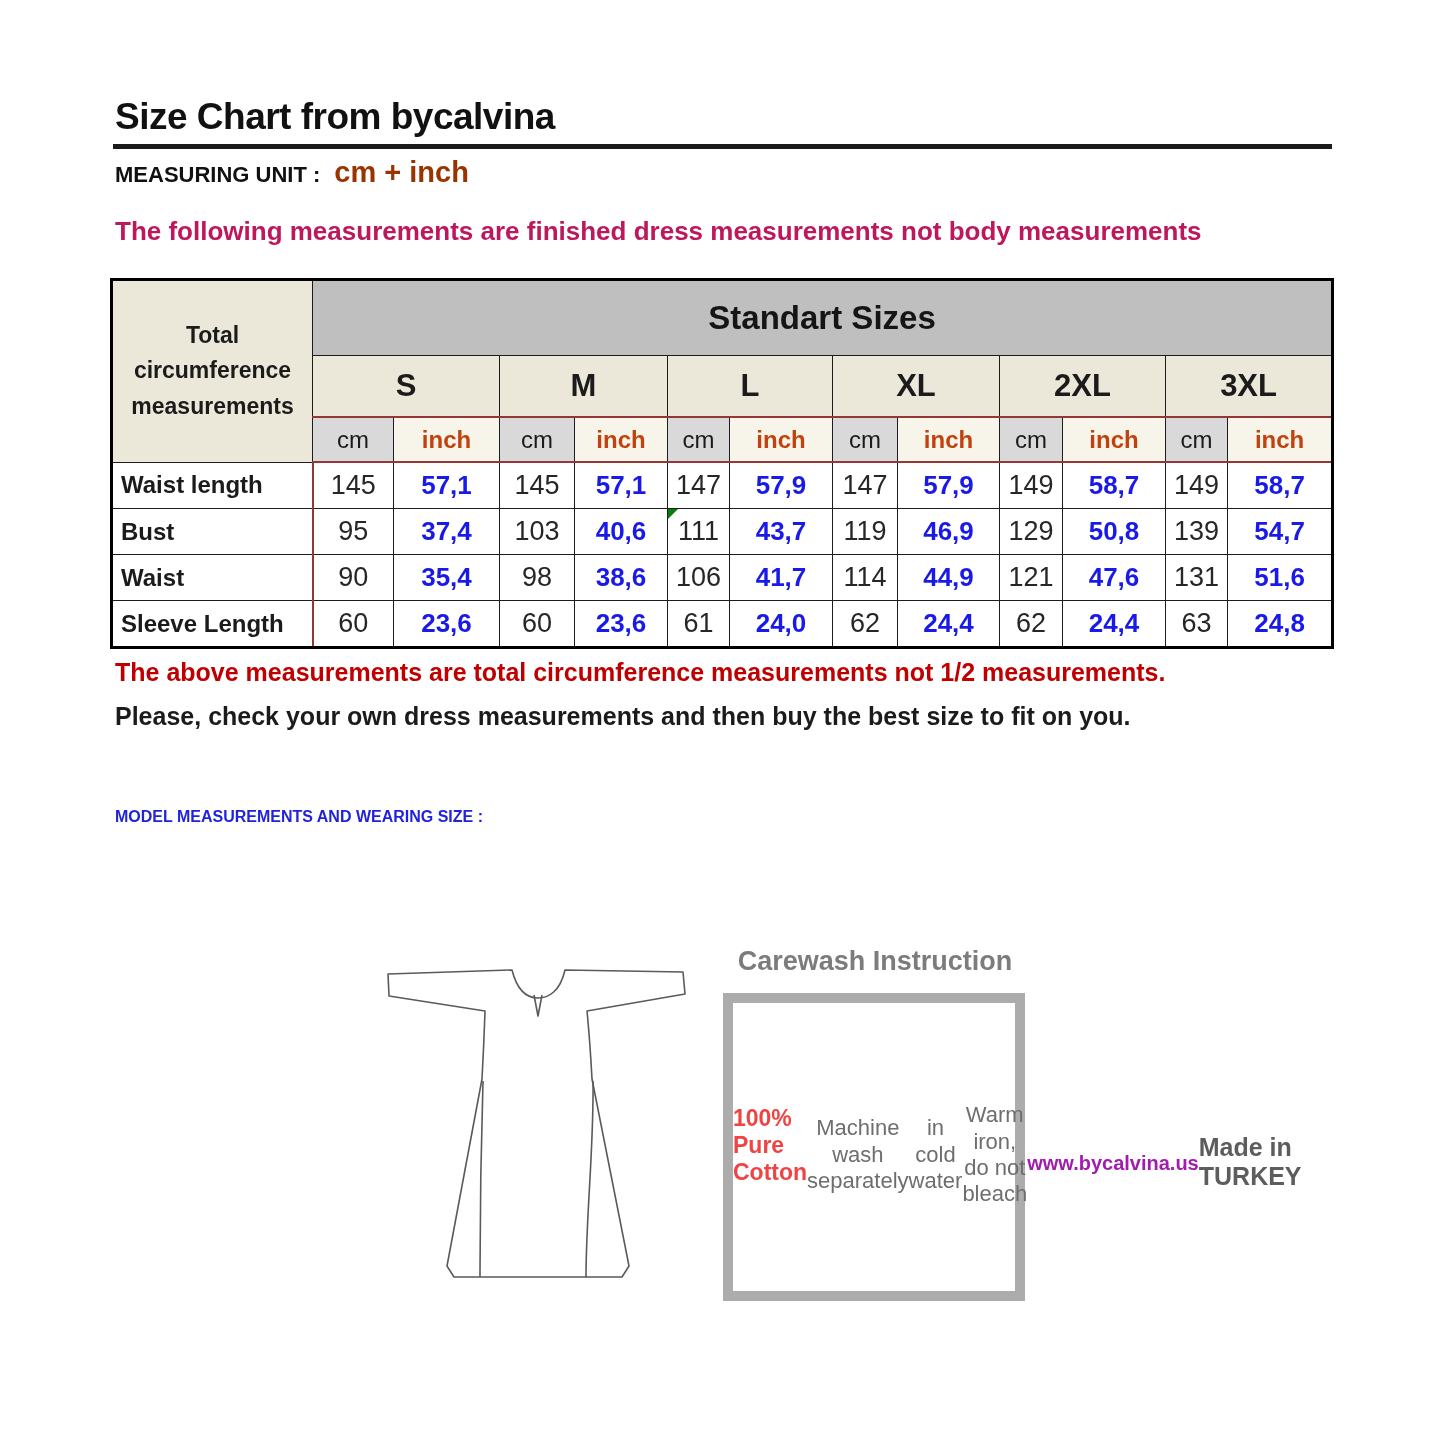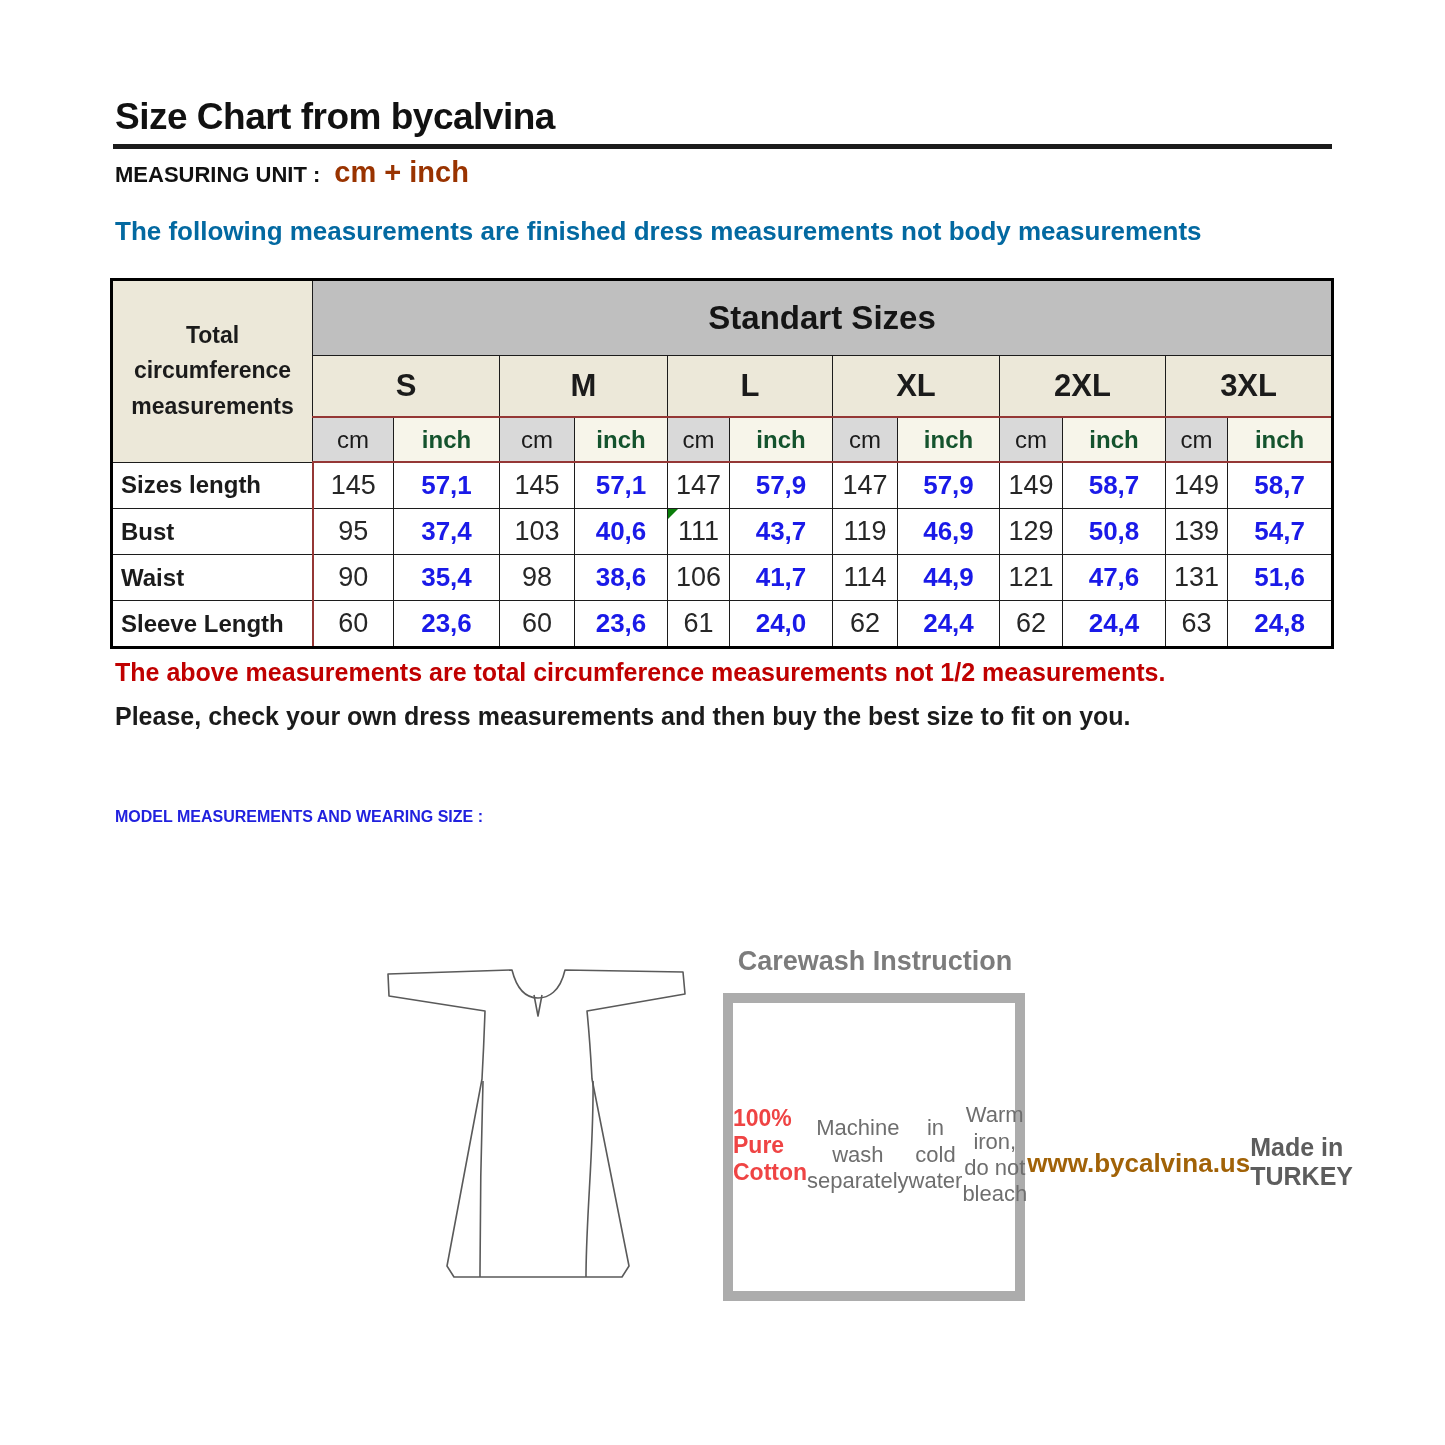--- a/index.html
+++ b/index.html
@@ -7,36 +7,36 @@
           font-family:"Liberation Sans",sans-serif;color:#1b1b1b;overflow:hidden;}
 
   .page-title{position:absolute;left:115px;top:96px;font-size:37px;font-weight:bold;
               letter-spacing:-0.5px;color:#111;margin:0;}
   .title-rule{position:absolute;left:113px;top:144px;width:1219px;height:5px;background:#1b1b1b;}
 
   .unit-line{position:absolute;left:115px;top:156px;display:flex;align-items:baseline;gap:14px;}
   .unit-label{font-size:22px;font-weight:bold;color:#111;}
   .unit-value{font-size:29px;font-weight:bold;color:#993300;}
 
-  .note-blue{position:absolute;left:115px;top:216px;font-size:26px;font-weight:bold;color:#0369a1;}
+  .note-blue{position:absolute;left:115px;top:216px;font-size:26px;font-weight:bold;color:#be185d;}
 
   
   table.size{position:absolute;left:110px;top:278px;width:1221px;border-collapse:collapse;
              table-layout:fixed;border:3px solid #000000;}
   table.size td{border:1.5px solid #1c1c1c;text-align:center;vertical-align:middle;
                 padding:0;position:relative;overflow:hidden;}
   td.corner{background:#ECE8D9;font-size:23px;font-weight:bold;line-height:1.55;
             border-right:2.5px solid #953735;border-bottom:2.5px solid #953735;}
   td.band{background:#BFBFBF;font-size:33px;font-weight:bold;color:#151515;
           border-bottom:2.5px solid #953735;height:74px;}
   tr.sizes td{background:#ECE8D9;font-size:31px;font-weight:bold;height:60px;
               border-bottom:2.5px solid #953735;}
   tr.units td{height:43px;font-size:24px;border-bottom:2.5px solid #953735;}
   tr.units td.cm{background:#D9D9D9;color:#1b1b1b;}
-  tr.units td.inch{background:#F7F5EA;color:#14532d;font-weight:bold;text-align:center;}
+  tr.units td.inch{background:#F7F5EA;color:#c2410c;font-weight:bold;text-align:center;}
   tr.data td{height:45px;background:#fff;}
   tr.data td.lab{font-size:24px;font-weight:bold;text-align:left;padding-left:8px;
                  border-right:2.5px solid #953735;}
   tr.data td.cm{font-size:27px;color:#262626;}
   tr.data td.inch{font-size:26px;font-weight:bold;color:#1A1AE8;}
   td.marker::before{content:'';position:absolute;left:0;top:0;width:0;height:0;
                     border-top:10px solid #0a7d0a;border-right:10px solid transparent;}
 
   .note-red{position:absolute;left:115px;top:658px;font-size:25px;font-weight:bold;color:#C00000;}
   .note-black{position:absolute;left:115px;top:702px;font-size:25px;font-weight:bold;color:#1b1b1b;}
@@ -55,21 +55,21 @@
 
   
   .care-title{position:absolute;left:695px;top:946px;width:360px;text-align:center;
               font-size:27px;font-weight:bold;color:#7c7c7c;}
   .care-box{position:absolute;left:723px;top:993px;width:302px;height:308px;box-sizing:border-box;
             border:10px solid #ACACAC;background:#fff;display:flex;flex-direction:row;
             align-items:center;padding-top:16px;}
   .care-icons{margin-bottom:12px;}
   .care-fabric{font-size:23px;font-weight:bold;color:#ef4444;margin-bottom:20px;}
   .care-line{font-size:22px;color:#6e6e6e;line-height:1.2;text-align:center;}
-  .care-site{font-size:26px;font-weight:bold;color:#a16207;margin-top:16px;}
+  .care-site{font-size:20px;font-weight:bold;color:#a21caf;margin-top:16px;}
   .care-made{font-size:25px;font-weight:bold;color:#5d5d5d;margin-top:13px;}
 </style>
 </head>
 <body>
 
 <div class="canvas">
 
   <h1 class="page-title">Size Chart from bycalvina</h1>
   <div class="title-rule"></div>
 
@@ -118,21 +118,21 @@
       <td class="inch">inch</td>
       <td class="cm">cm</td>
       <td class="inch">inch</td>
       <td class="cm">cm</td>
       <td class="inch">inch</td>
       <td class="cm">cm</td>
       <td class="inch">inch</td>
     </tr>
 
     <tr class="data">
-      <td class="lab">Sizes length</td>
+      <td class="lab">Waist length</td>
       <td class="cm">145</td>
       <td class="inch">57,1</td>
       <td class="cm">145</td>
       <td class="inch">57,1</td>
       <td class="cm">147</td>
       <td class="inch">57,9</td>
       <td class="cm">147</td>
       <td class="inch">57,9</td>
       <td class="cm">149</td>
       <td class="inch">58,7</td>

